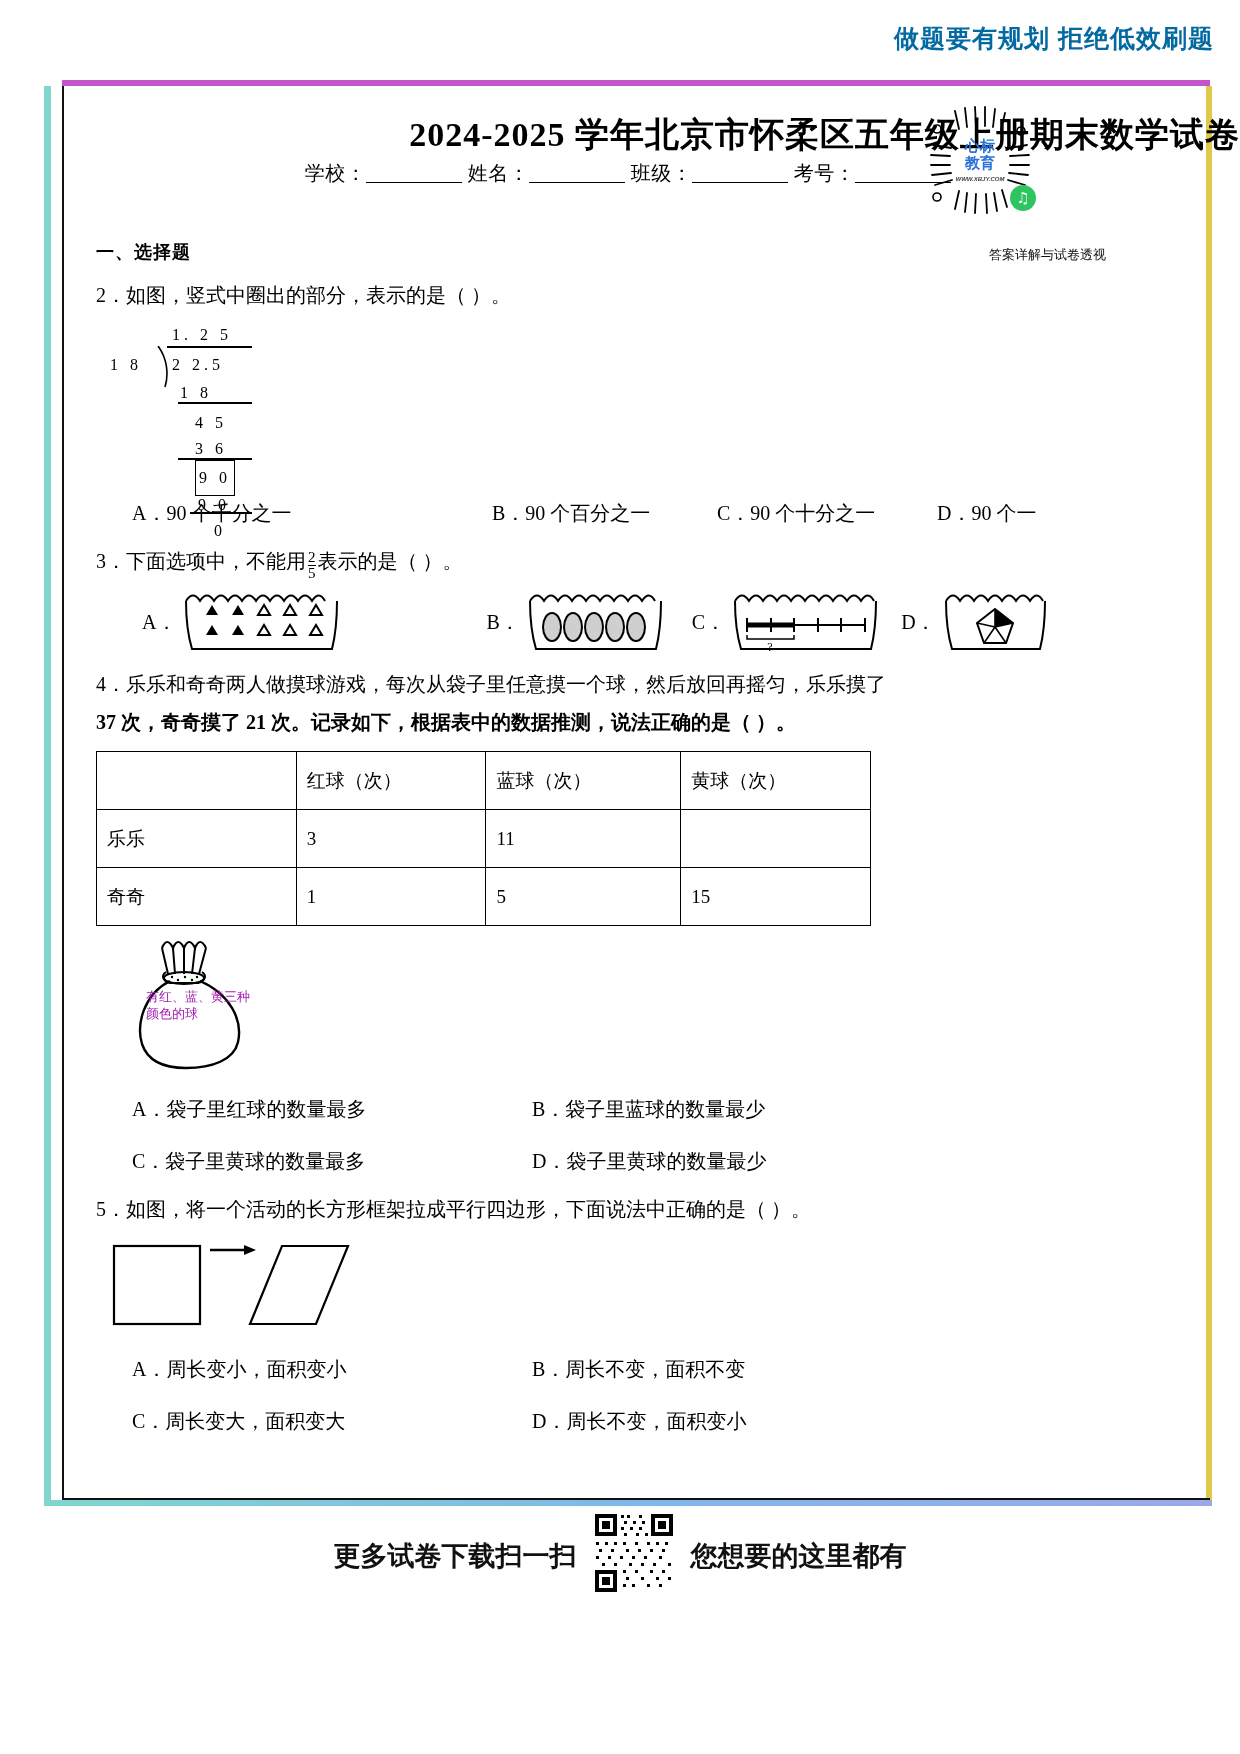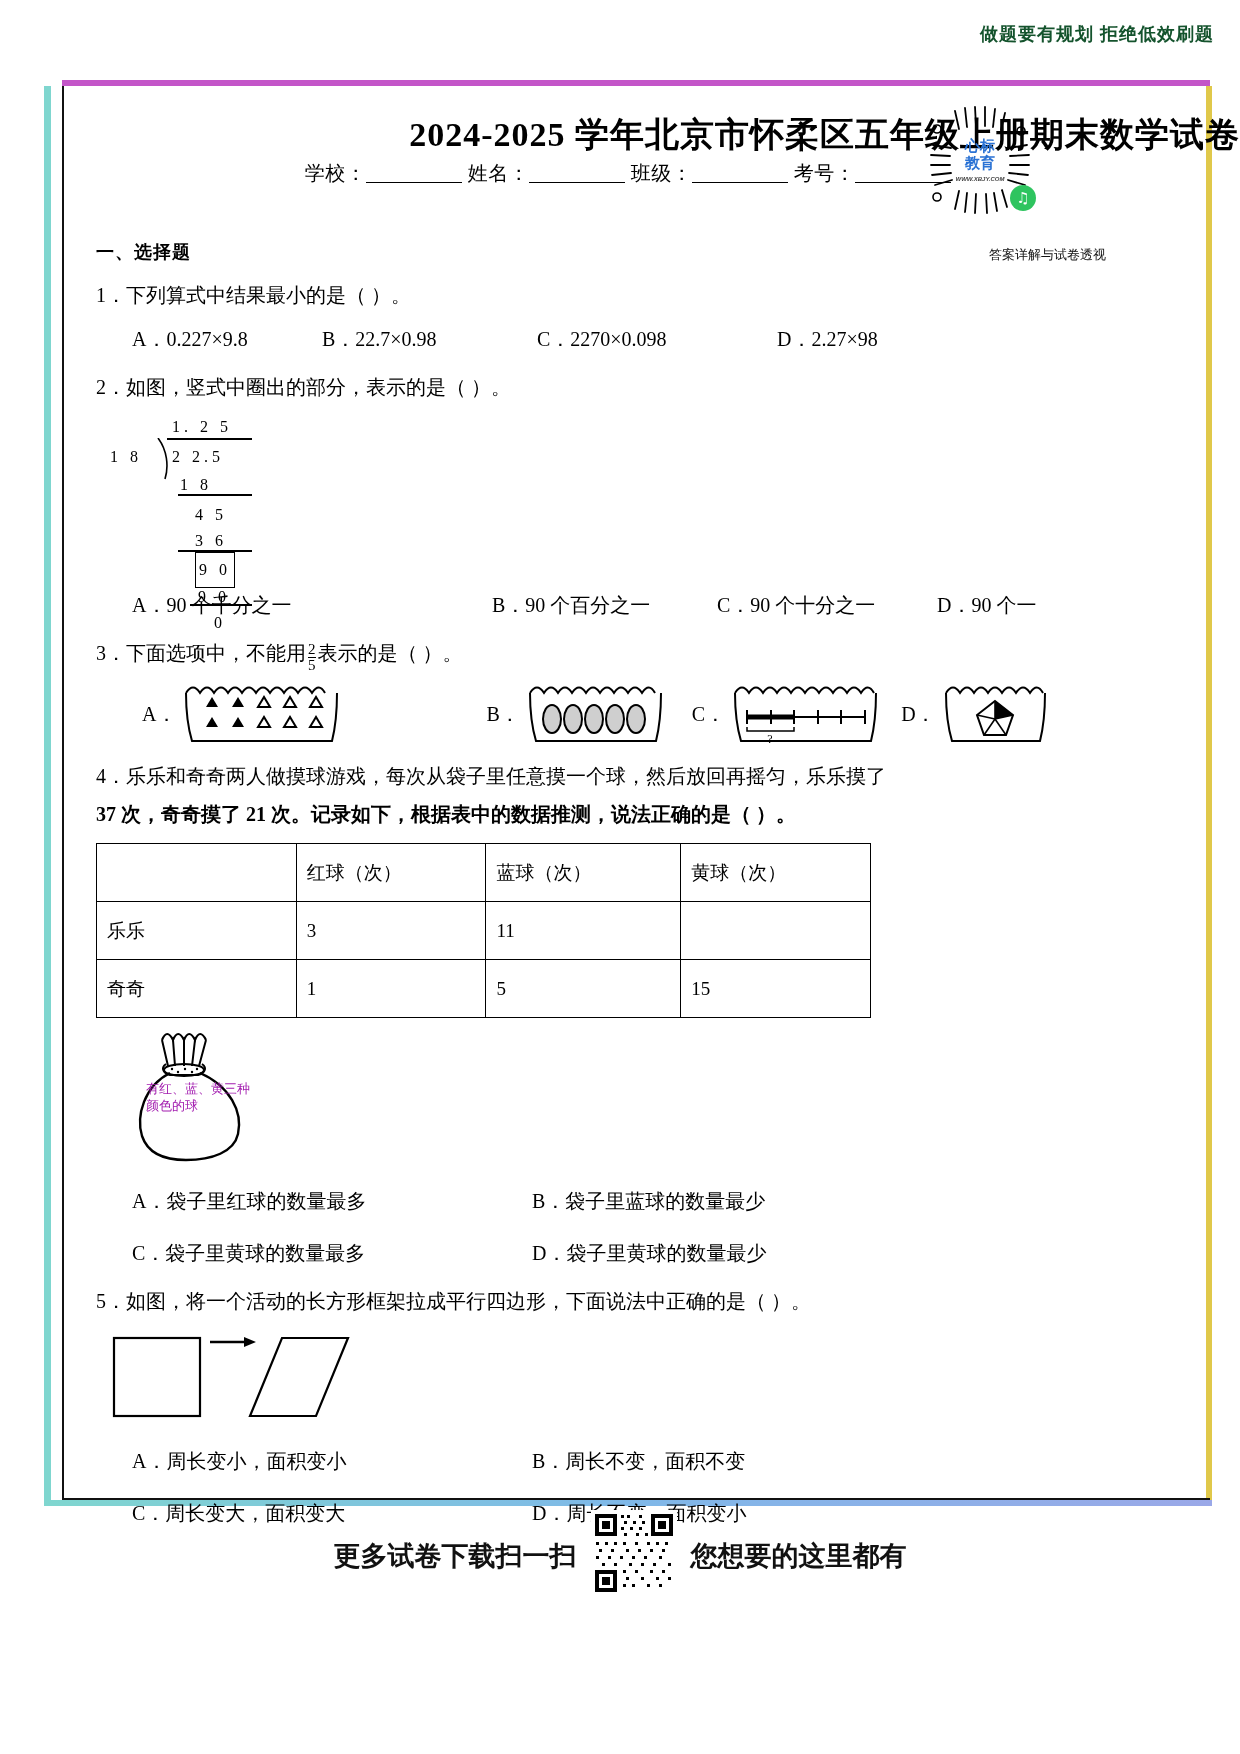--- a/index.html
+++ b/index.html
@@ -37,21 +37,21 @@
   }
   .logo-url{
     position:absolute; left:62px; top:40px;
     font-family:"Liberation Sans", sans-serif;
     font-size:10px; font-style:italic; font-weight:bold;
     color:#3a3a3a; letter-spacing:0.5px;
   }
   .slogan{
     position:absolute; right:26px; top:22px;
     font-family:"Liberation Sans", sans-serif;
-    font-size:18px; font-weight:bold; color:#14532d;
+    font-size:25px; font-weight:bold; color:#0369a1;
     letter-spacing:1px;
     margin-left:24px;
   }
 
   
   .frame-top{ position:absolute; left:62px; top:80px; width:1148px; height:6px; background:#c355c8; }
   .frame-left{ position:absolute; left:44px; top:86px; width:7px; height:1414px; background:#7fd6cf; }
   .frame-left2{ position:absolute; left:62px; top:86px; width:2px; height:1414px; background:#111; }
   .frame-right{ position:absolute; left:1206px; top:86px; width:6px; height:1414px; background:#e0c84a; }
   .frame-bottom{ position:absolute; left:62px; top:1498px; width:1148px; height:2px; background:#111; }
@@ -220,31 +220,20 @@
 </div>
 <div class="qr-badge">♫</div>
 
 <div class="content">
 
   <div style="position:relative;">
     <div class="sec-title">一、选择题</div>
     <div class="answer-link">答案详解与试卷透视</div>
   </div>
 
-  <div class="q">
-    <span class="q-text"><span>1．</span><span>下列算式中结果最小的是（    ）。</span></span>
-    <div class="opts">
-      <div class="opt-row">
-        <span class="opt" style="margin-left:36px;width:190px;">A．0.227×9.8</span>
-        <span class="opt" style="width:215px;">B．22.7×0.98</span>
-        <span class="opt" style="width:240px;">C．2270×0.098</span>
-        <span class="opt">D．2.27×98</span>
-      </div>
-    </div>
-  </div>
 
   <div class="q">
     <span class="q-text"><span>2．</span><span>如图，竖式中圈出的部分，表示的是（    ）。</span></span>
 
     <div class="ldiv">
       <span style="left:62px;  top:0px;">1. 2 5</span>
       <span style="left:0px;   top:30px;">1 8</span>
       <span style="left:62px;  top:30px;">2 2.5</span>
       <span style="left:70px;  top:58px;">1 8</span>
       <span style="left:85px;  top:88px;">4 5</span>

